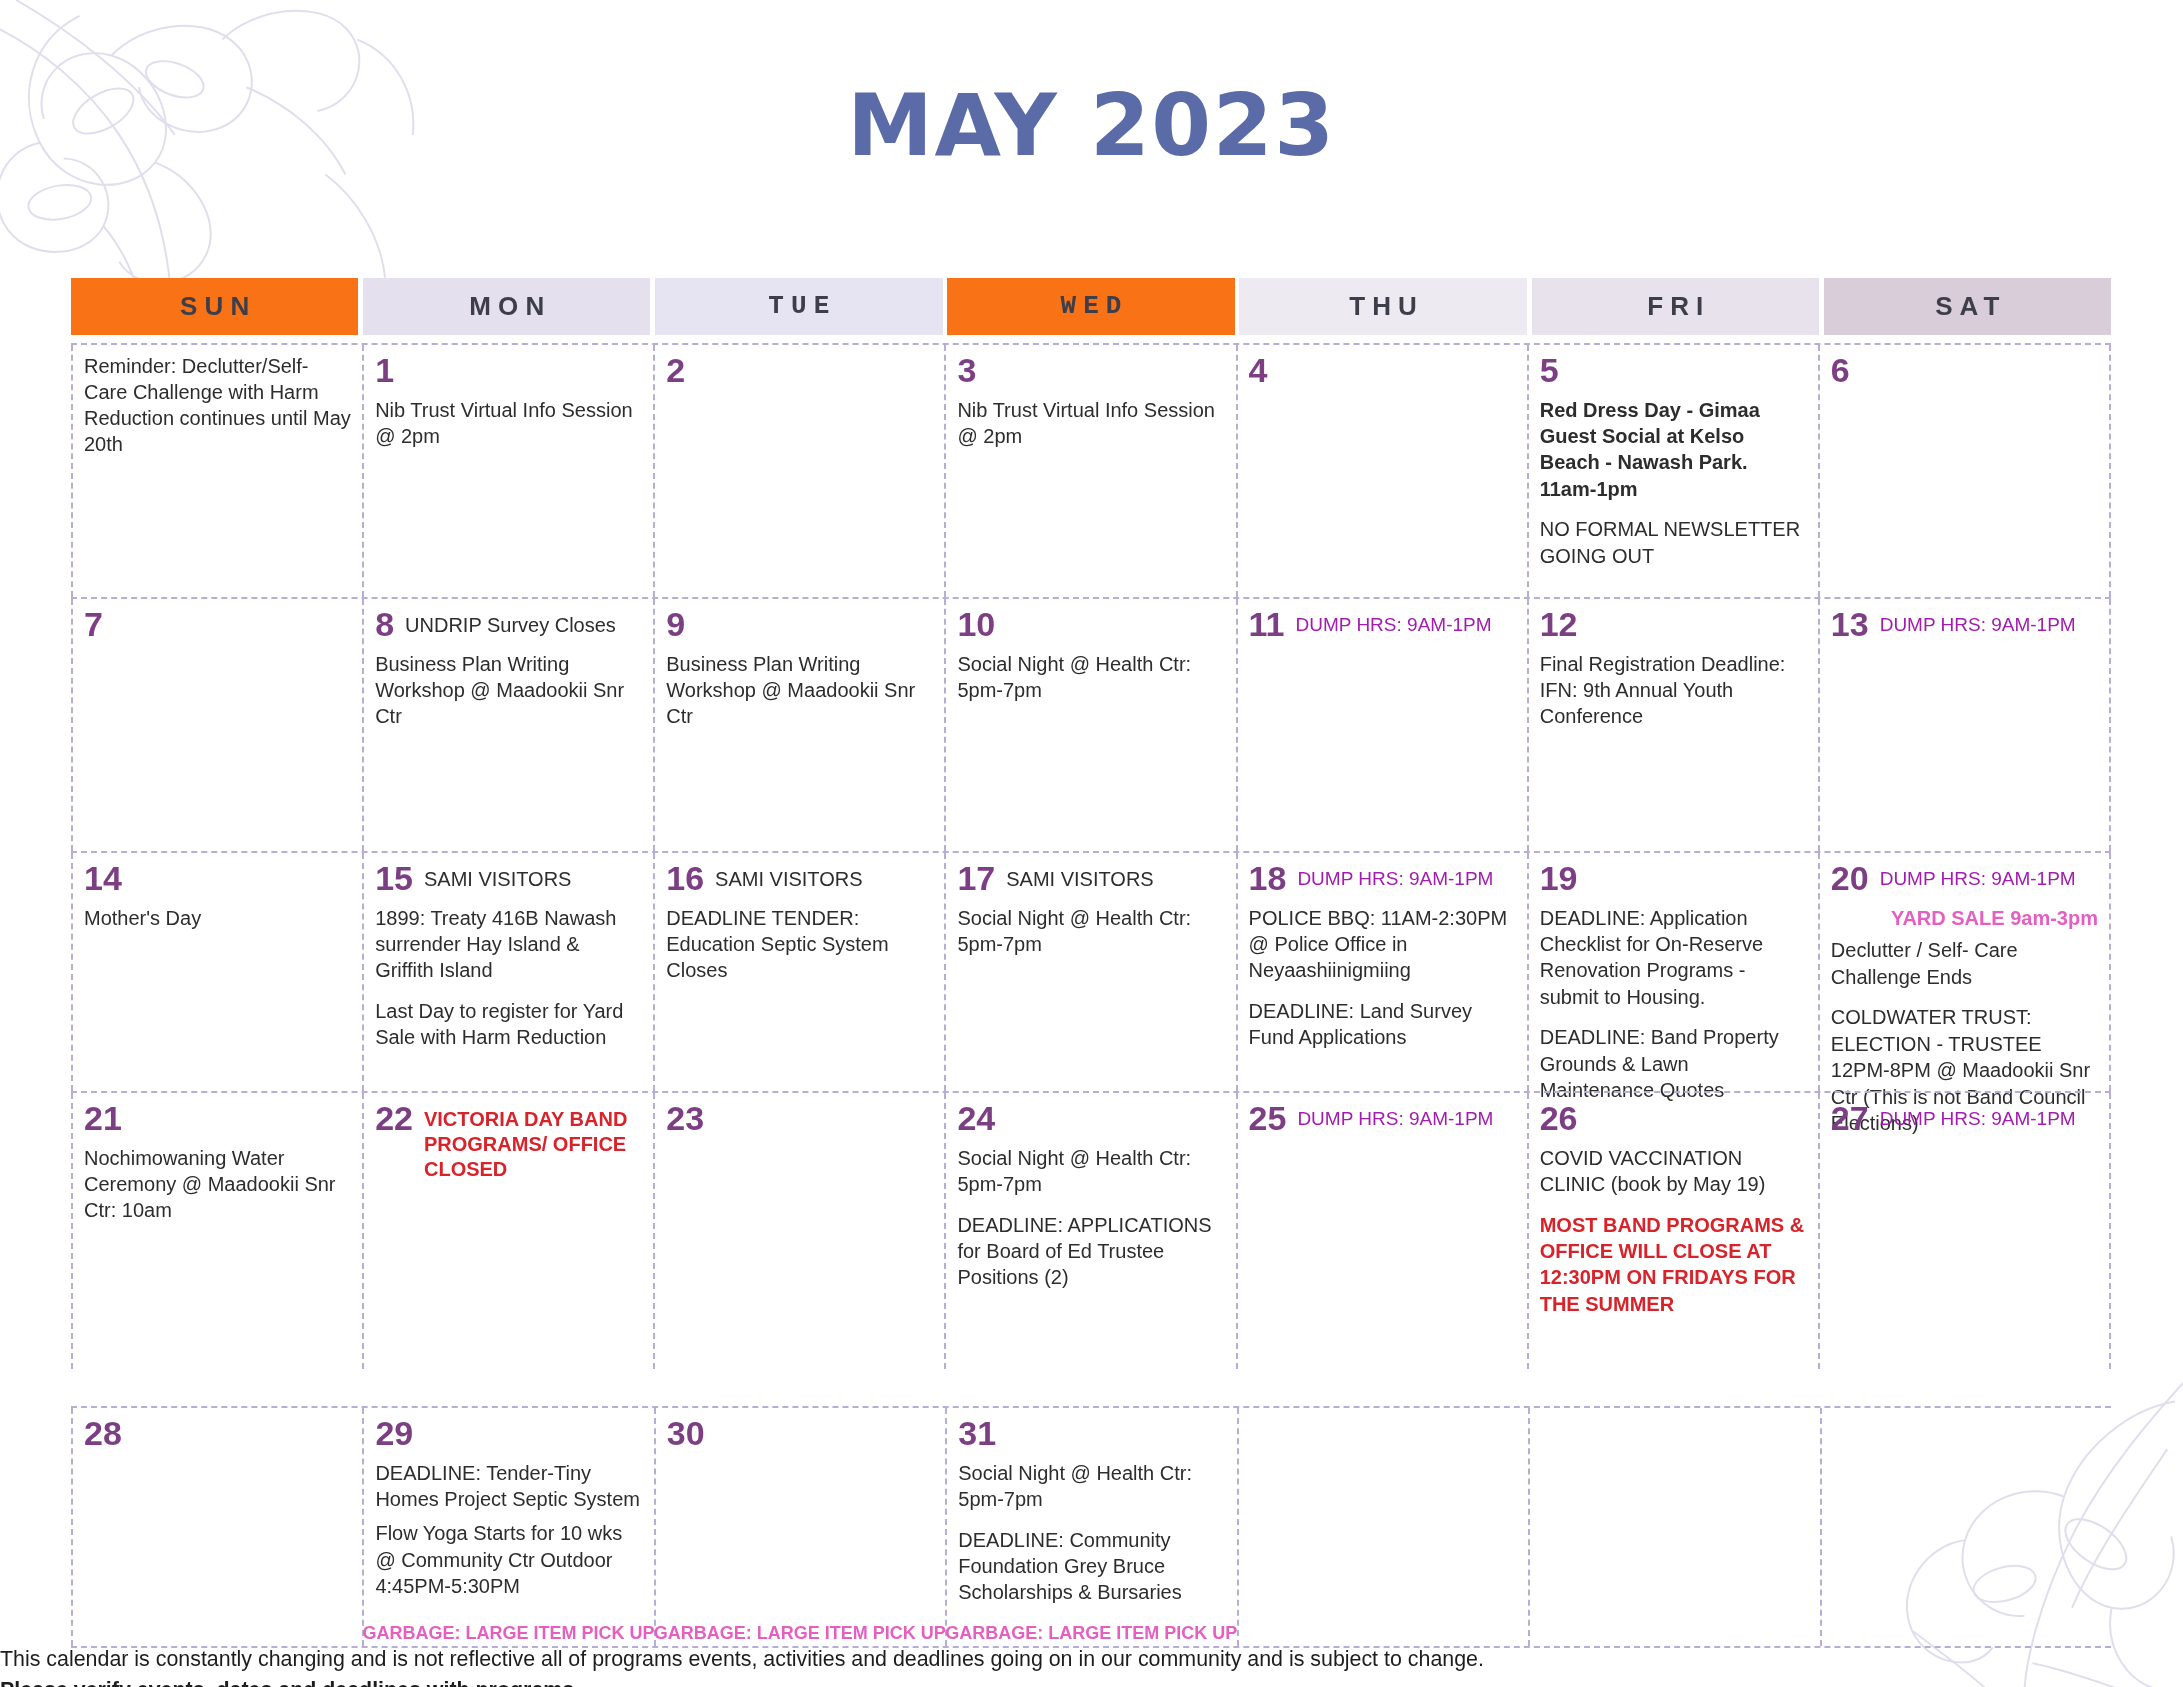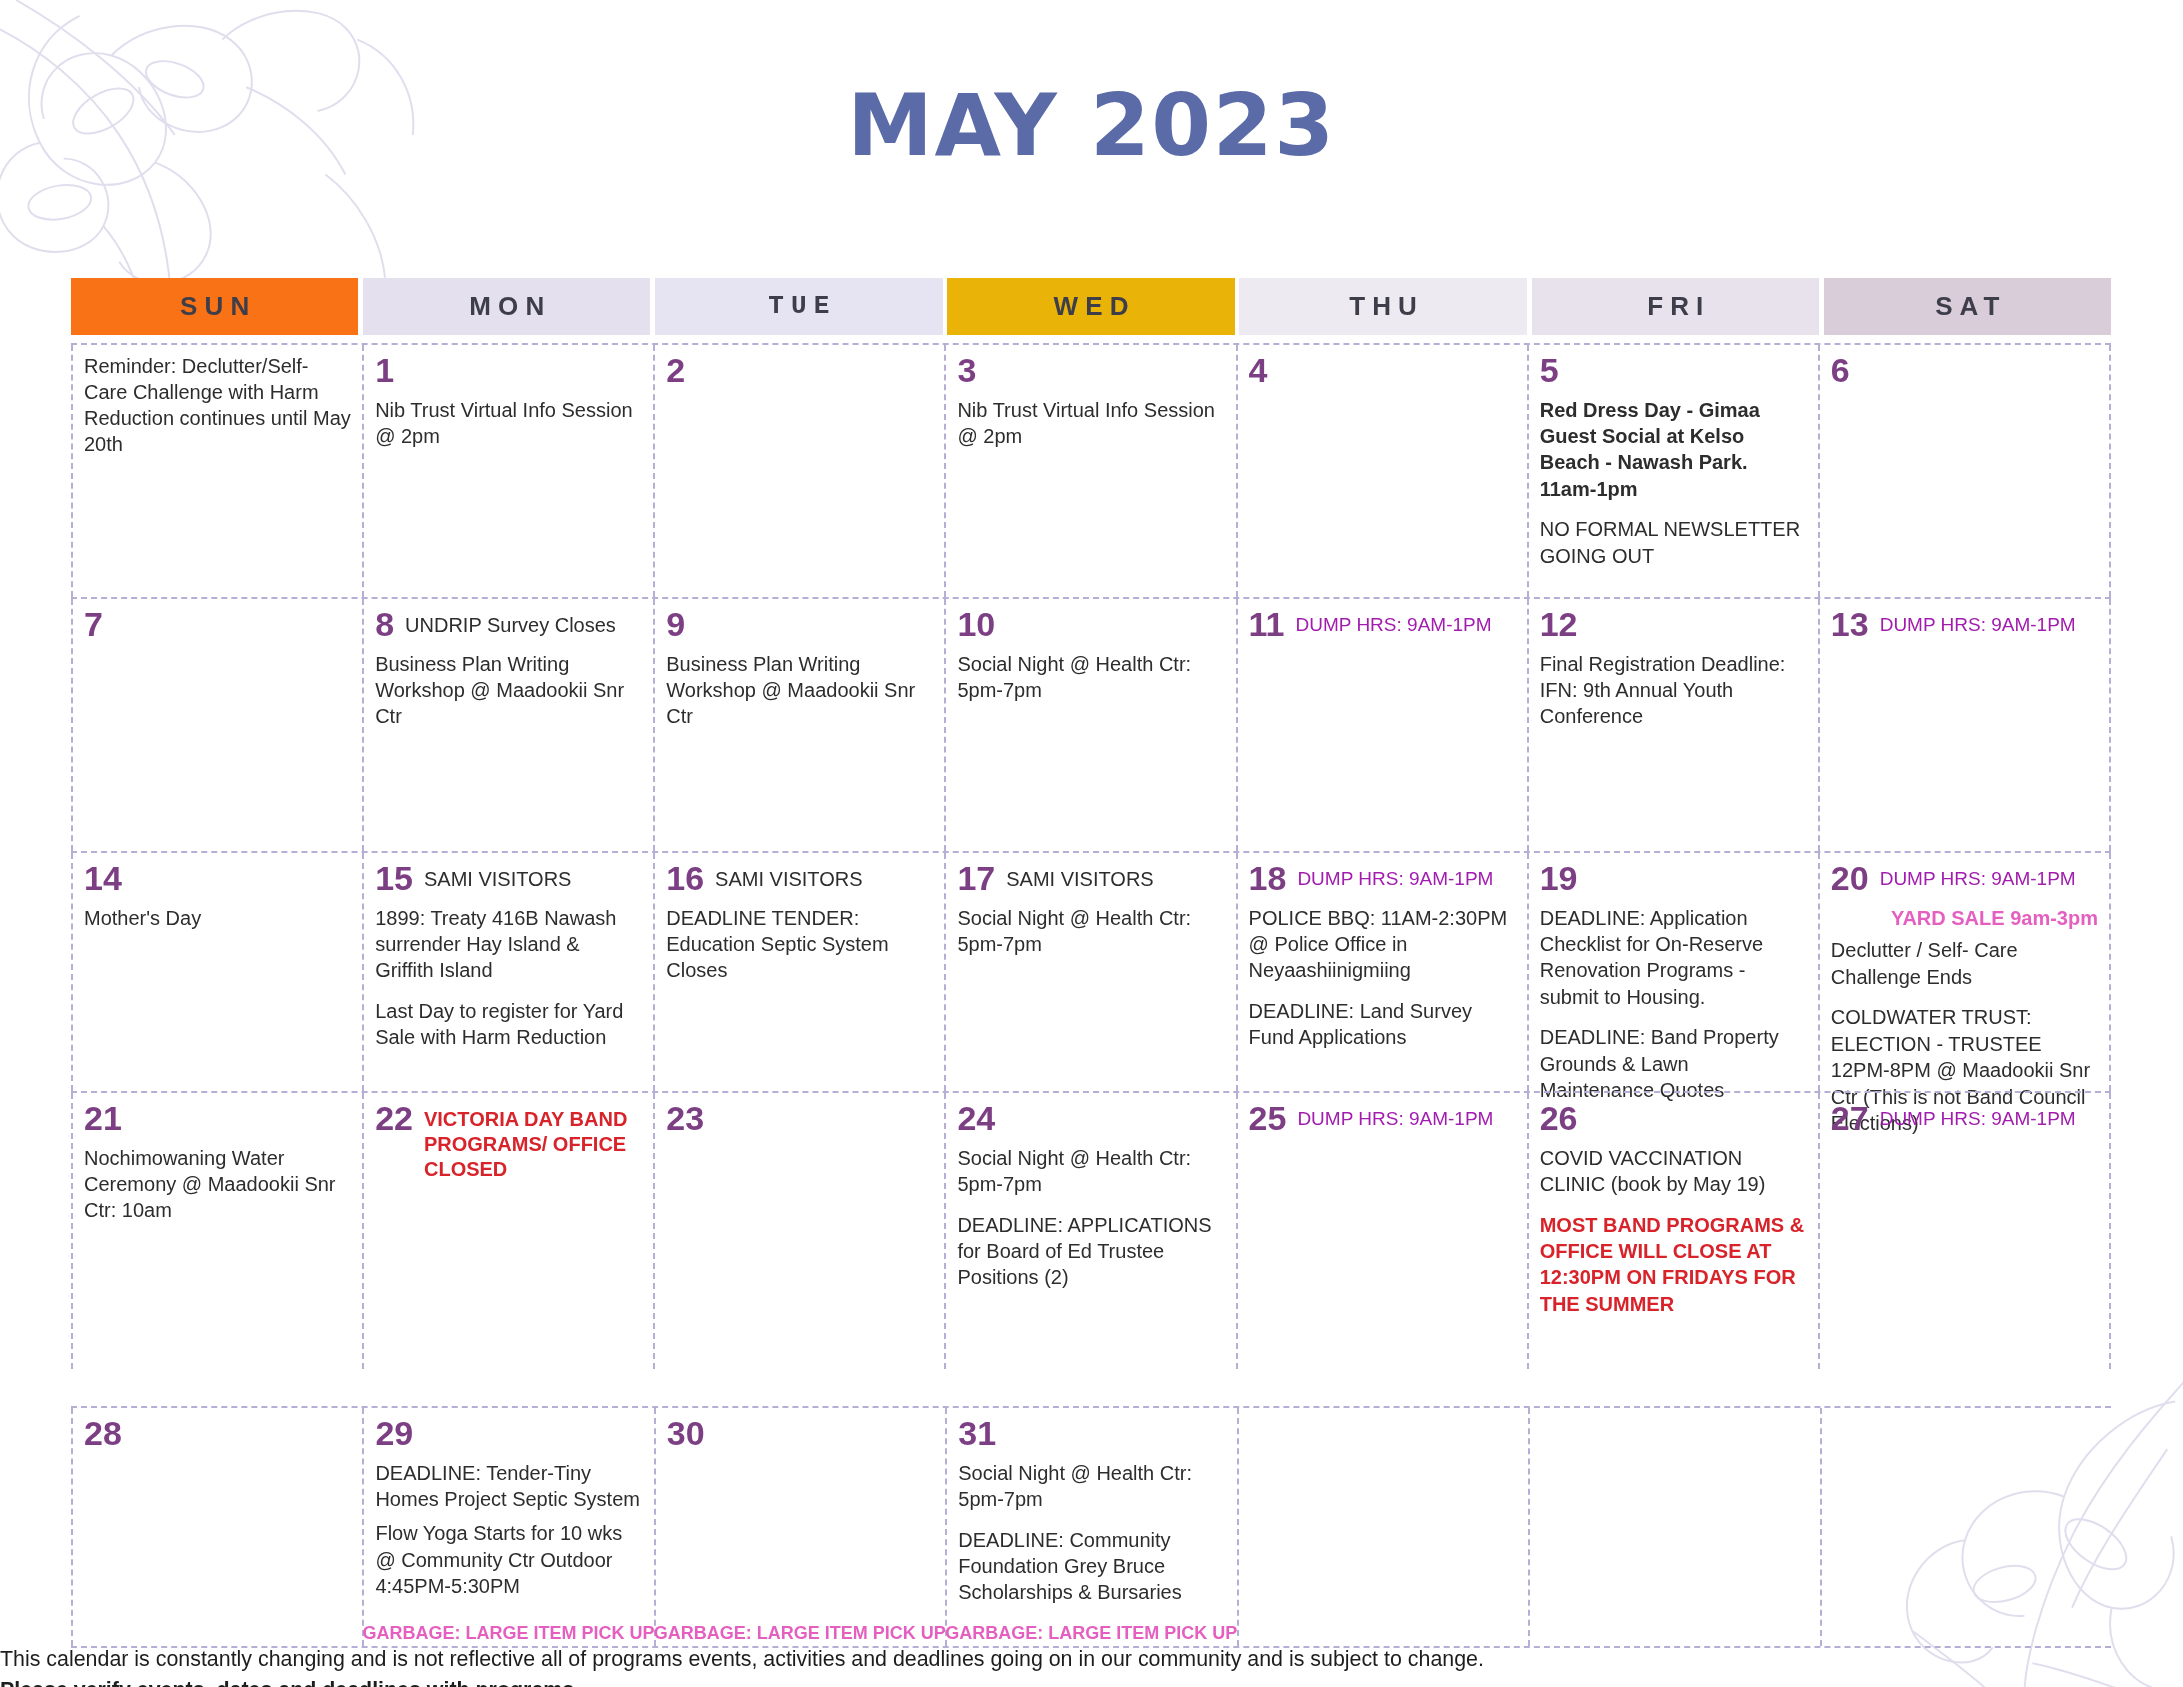--- a/index.html
+++ b/index.html
@@ -57,21 +57,21 @@
     text-align: center;
     font-size: 26px;
     font-weight: bold;
     letter-spacing: 7.1px;
     color: #3e3e4a;
     text-indent: 7.1px;
   }
   .dow-0 { background: #f97316; }
   .dow-1 { background: #e4e0ee; }
   .dow-2 { background: #e6e4f2; font-family: Liberation Mono, monospace; }
-  .dow-3 { background: #eab308; }
+  .dow-3 { background: #f97316; font-family: Liberation Mono, monospace; }
   .dow-4 { background: #eeeaf1; }
   .dow-5 { background: #e8e2ec; }
   .dow-6 { background: #d9cdd9; }
 
   .weeks { margin-top: 8px; }
   .week {
     display: flex;
     border-top: 2.4px dashed #b7aed6;
     position: relative;
   }

